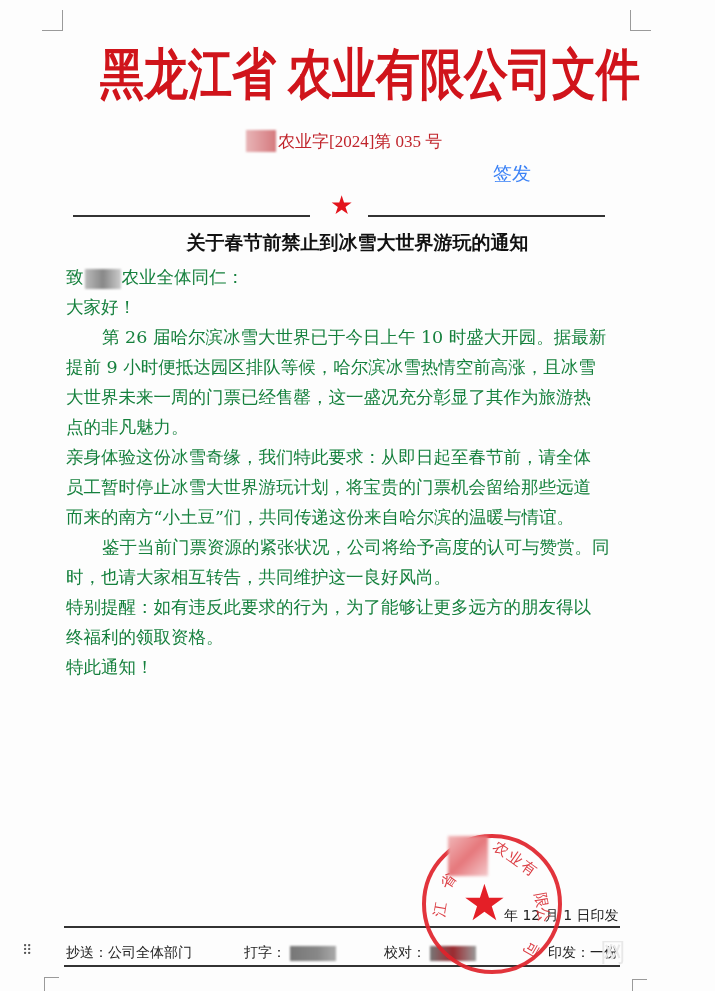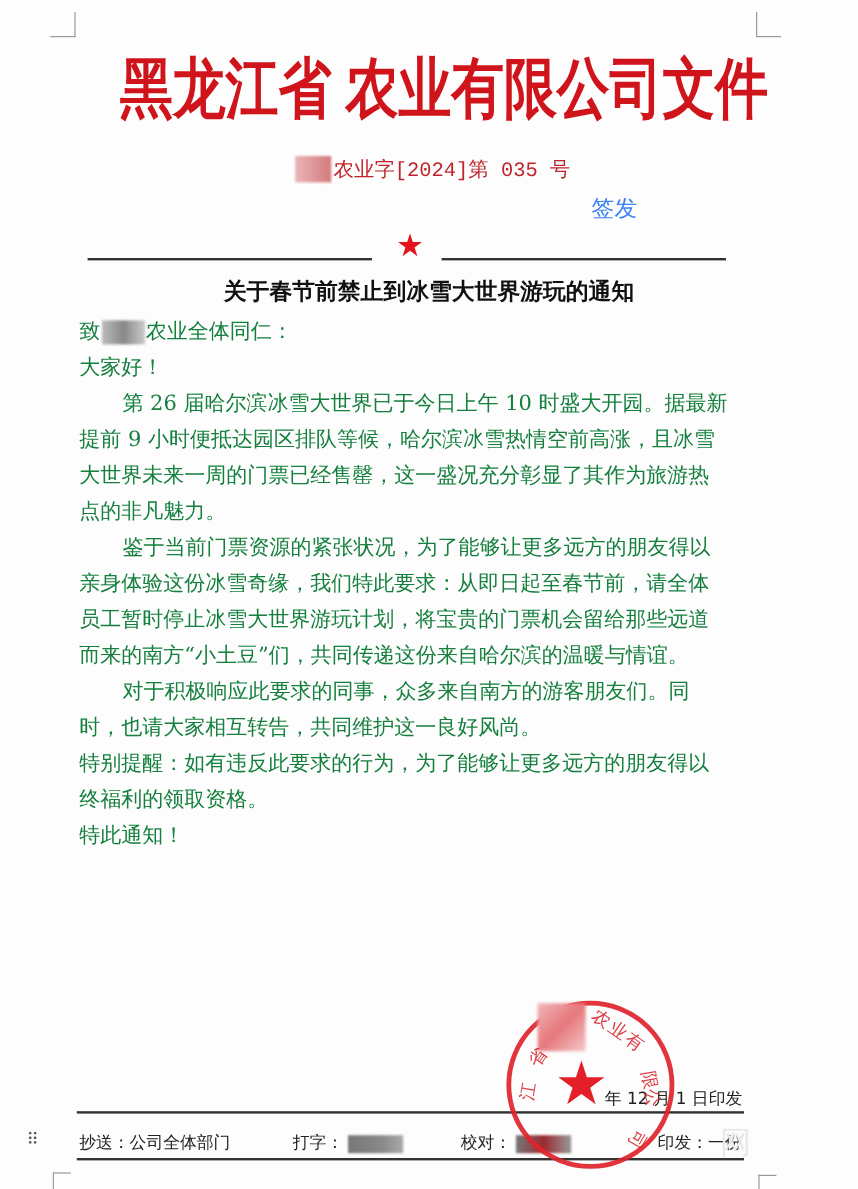--- a/index.html
+++ b/index.html
@@ -20,21 +20,21 @@
       display: flex; align-items: center;
       color: #d0141b; font-family: "DejaVu Sans", "Liberation Sans", sans-serif;
       font-weight: bold; font-size: 44px; letter-spacing: 0px; white-space: nowrap;
       transform: scaleY(1.25); transform-origin: left center;
     }
     .blur-block { display: inline-block; vertical-align: middle; background: linear-gradient(90deg, #e05a5f 0%, #e8898c 30%, #d32a31 55%, #ef9fa2 80%, #e6686c 100%); filter: blur(1px); }
     .header-title .blur-block { width: 60px; height: 48px; margin: 0 6px; }
 
     .docno {
       position: absolute; left: 246px; top: 128px; height: 26px;
-      color: #c0242b; font-family: Liberation Mono, monospace;
+      color: #c0242b; font-family: Liberation Serif, serif;
       font-size: 17px; display: flex; align-items: center; white-space: nowrap;
     }
     .docno .blur-block { width: 30px; height: 22px; margin-right: 2px; background: linear-gradient(90deg,#e8b5b7,#d57a7e); }
     .signer {
       position: absolute; left: 493px; top: 161px; color: #3b82f6;
       font-family: "DejaVu Sans", "Liberation Sans", sans-serif; font-size: 19px;
     }
 
     .rule-left { position: absolute; left: 73px; top: 215px; width: 237px; height: 2px; background: #333; }
     .rule-right { position: absolute; left: 368px; top: 215px; width: 237px; height: 2px; background: #333; }
@@ -98,25 +98,24 @@
 
 <div class="body">
   <div class="line salutation">
     <span>致</span><span class="blur-block"></span><span>农业全体同仁：</span>
   </div>
   <div class="line">大家好！</div>
   <div class="line indent">第 26 届哈尔滨冰雪大世界已于今日上午 10 时盛大开园。据最新</div>
   <div class="line">提前 9 小时便抵达园区排队等候，哈尔滨冰雪热情空前高涨，且冰雪</div>
   <div class="line">大世界未来一周的门票已经售罄，这一盛况充分彰显了其作为旅游热</div>
   <div class="line">点的非凡魅力。</div>
-  <div class="line indent">鉴于当前门票资源的紧张状况，为了能够让更多远方的朋友得以</div>
   <div class="line">亲身体验这份冰雪奇缘，我们特此要求：从即日起至春节前，请全体</div>
   <div class="line">员工暂时停止冰雪大世界游玩计划，将宝贵的门票机会留给那些远道</div>
   <div class="line">而来的南方“小土豆”们，共同传递这份来自哈尔滨的温暖与情谊。</div>
-  <div class="line indent">对于积极响应此要求的同事，众多来自南方的游客朋友们。同</div>
+  <div class="line indent">鉴于当前门票资源的紧张状况，公司将给予高度的认可与赞赏。同</div>
   <div class="line">时，也请大家相互转告，共同维护这一良好风尚。</div>
   <div class="line">特别提醒：如有违反此要求的行为，为了能够让更多远方的朋友得以</div>
   <div class="line">终福利的领取资格。</div>
   <div class="line">特此通知！</div>
 </div>
 
 <div class="footer footer-row1">
   <div class="cell" style="left:438px">年 12 月 1 日印发</div>
 </div>
 <div class="footer-rule fr1"></div>

